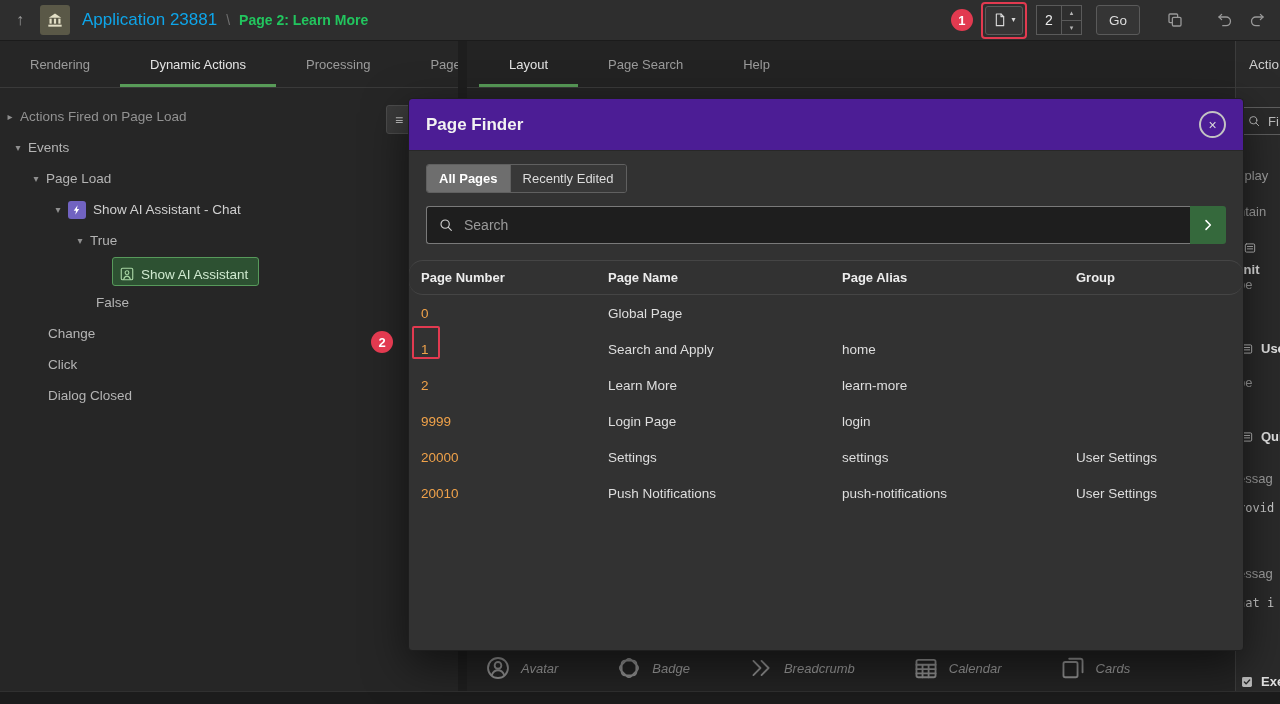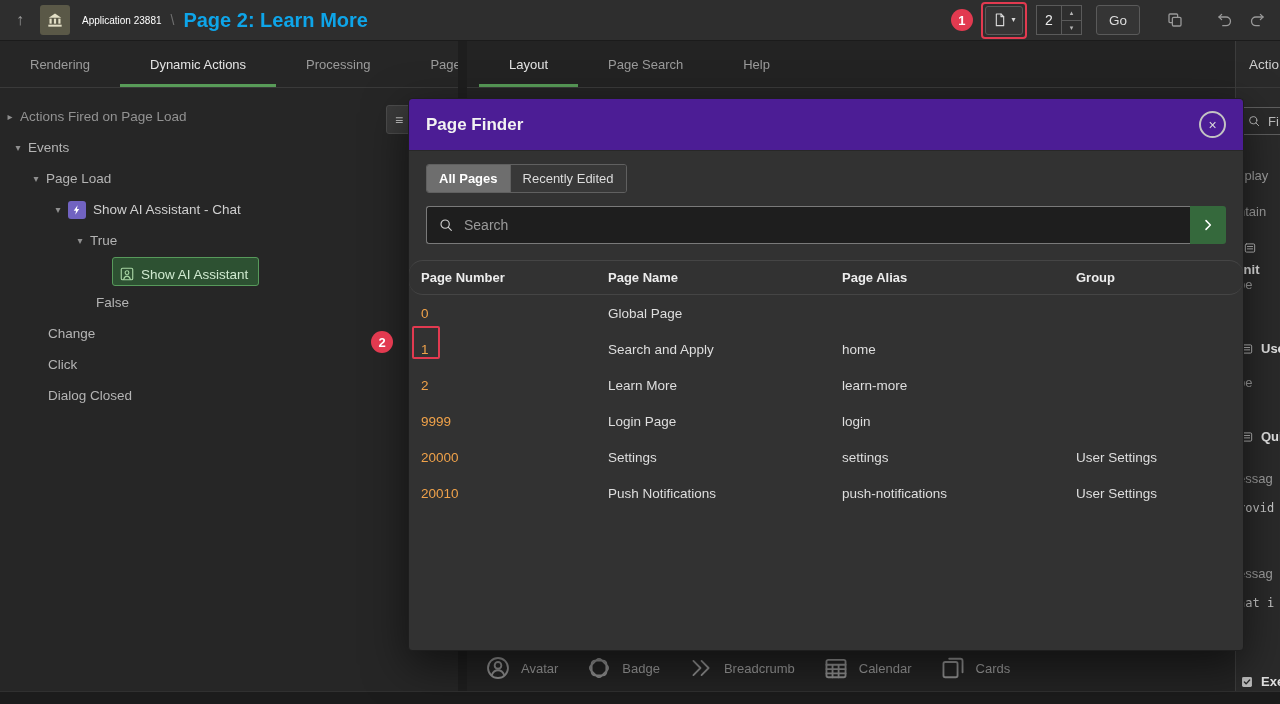--- a/index.html
+++ b/index.html
@@ -16,23 +16,23 @@
   .icon svg{width:1em; height:1em; display:block;}
   .i7{font-size:7px;} .i8{font-size:8px;} .i10{font-size:10px;} .i12{font-size:12px;}
   .i14{font-size:14px;} .i16{font-size:16px;} .i18{font-size:18px;} .i20{font-size:20px;} .i26{font-size:26px;}
 
   
   .topbar{position:absolute; left:0; top:0; width:1280px; height:41px; background:#2e2e2e;
     border-bottom:1px solid #1b1b1b; display:flex; align-items:center; z-index:5;}
   .tb-up{width:40px; justify-content:center; color:#9a9a9a;}
   .apex-logo{width:30px; height:30px; background:#5a5847; border-radius:3px; display:flex;
     align-items:center; justify-content:center; color:#e3dfc6; margin-right:12px;}
-  .app-label{color:#ffffff; font-size:10px;}
+  .app-label{color:#0ea5e9; font-size:17px;}
   .crumb-sep{color:#6f6f6f; margin:0 9px; font-size:14px;}
-  .page-label{color:#0ea5e9; font-size:20px; font-weight:bold;}
+  .page-label{color:#22c55e; font-size:14px; font-weight:bold;}
   .flex-sp{flex:1;}
   .ann-circle{width:22px; height:22px; border-radius:50%; background:var(--red); color:#fff;
     font-weight:bold; font-size:13px; display:flex; align-items:center; justify-content:center; flex:none;}
   .ann-box{border:2px solid var(--red); border-radius:4px; padding:2px; margin-left:8px; display:inline-flex;}
   .pf-btn{width:38px; height:29px; background:#353535; border:1px solid #5a5a5a; border-radius:3px;
     display:flex; align-items:center; justify-content:center; gap:3px; color:#d8d8d8; cursor:pointer;}
   .pagenum-group{display:flex; margin-left:9px;}
   .pn-value{width:26px; height:30px; background:#2c2c2c; border:1px solid #5a5a5a; color:#ececec;
     font-size:14px; display:flex; align-items:center; justify-content:center;}
   .pn-spinner{width:20px; height:30px; border:1px solid #5a5a5a; border-left:none; display:flex;
@@ -67,21 +67,21 @@
     justify-content:center; font-size:15px; z-index:4; cursor:pointer;}
 
   
   .splitter{position:absolute; left:458px; top:41px; width:9px; bottom:13px; background:#1e1e1e; z-index:2; cursor:col-resize;}
   .footer{position:absolute; left:0; right:0; bottom:0; height:13px; background:#1c1c1c; border-top:1px solid #303030; z-index:6;}
 
   
   .center-panel{position:absolute; left:467px; top:41px; width:768px; bottom:13px; background:#232323; overflow:hidden;}
   .center-tabs{padding-left:12px;}
   .gallery{position:absolute; left:0; right:0; bottom:0; height:47px; border-top:1px solid #3a3a3a;
-    display:flex; align-items:center; padding-left:18px; gap:28px; white-space:nowrap;}
+    display:flex; align-items:center; padding-left:18px; gap:58px; white-space:nowrap;font-style:italic;}
   .gal-item{display:inline-flex; align-items:center; gap:10px; color:#9a9a9a; font-size:13px; cursor:pointer; flex:none;}
   .gal-item .icon{color:#8f8f8f;}
 
   
   .right-panel{position:absolute; left:1235px; top:41px; width:45px; bottom:13px; background:#2a2a2a;
     border-left:1px solid #3c3c3c; overflow:hidden; z-index:3;}
   .rp-tabs{height:47px; border-bottom:1px solid #3a3a3a; display:flex; align-items:center; padding-left:13px;}
   .rp-tab{color:#cfcfcf; font-size:13.5px; white-space:nowrap;}
   .rp-frag{position:absolute; display:flex; align-items:center; gap:7px; white-space:nowrap;}
   .rp-frag.label{color:#9f9f9f; font-size:13px;}

